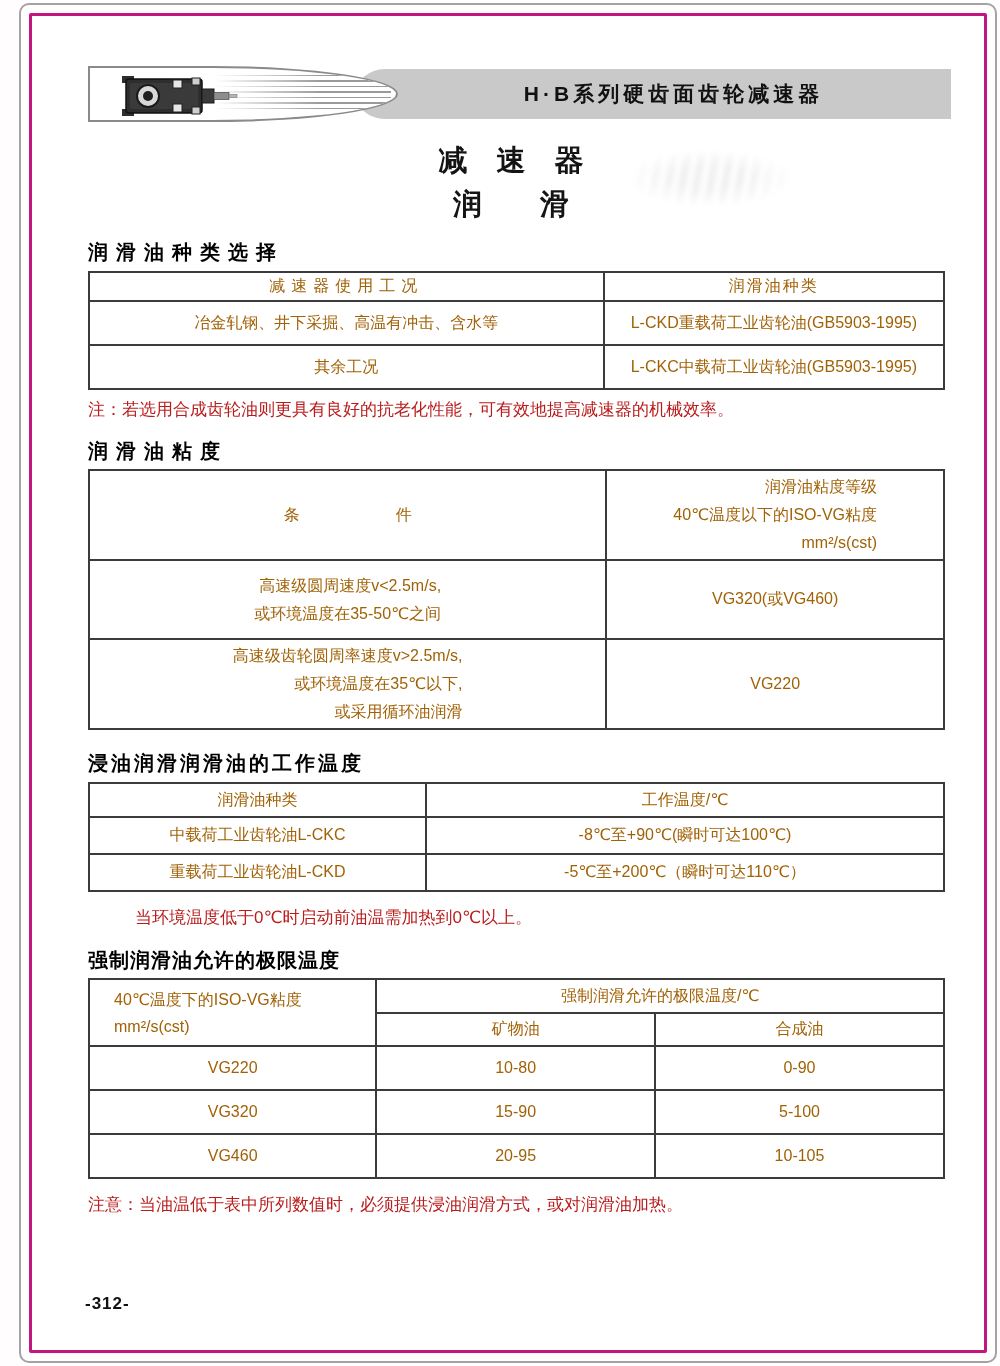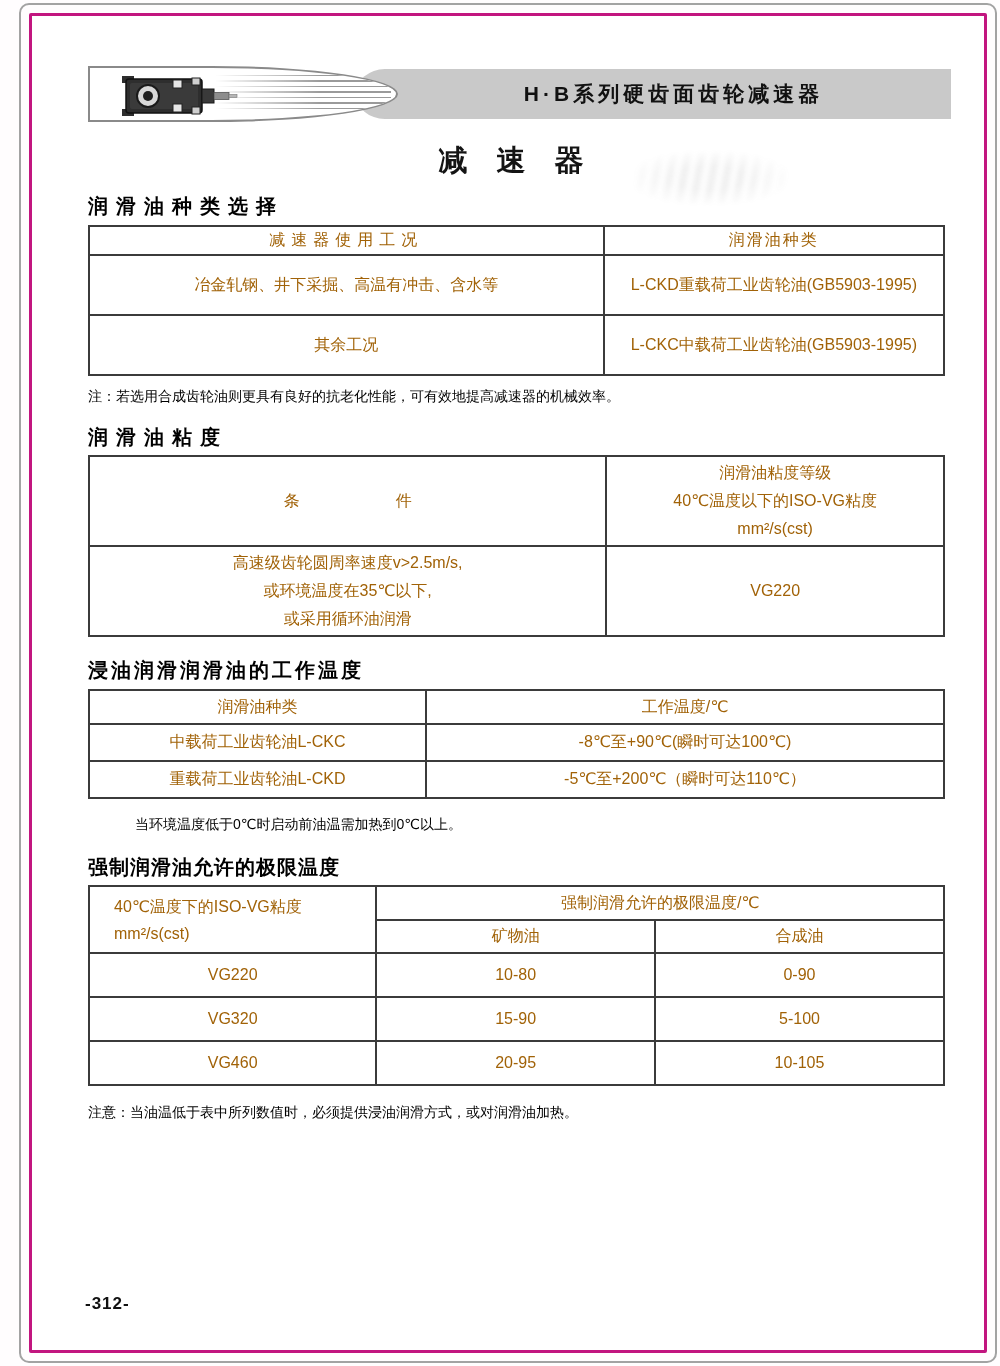--- a/index.html
+++ b/index.html
@@ -41,42 +41,42 @@
   .sh1 { letter-spacing:8px; margin-top:14px; }
   .sh2 { letter-spacing:8px; margin-top:18px; }
   .sh3 { letter-spacing:3px; margin-top:20px; }
   .sh4 { letter-spacing:1px; margin-top:16px; }
 
   table.tbl { border-collapse:collapse; width:857px; table-layout:fixed; }
   table.tbl td { border:2px solid #3b3b3b; text-align:center; vertical-align:middle;
                  font-size:16px; color:#a16207; padding:2px 6px; }
   .t1 { margin-top:6px; }
   .t1 .hdr td { height:29px; font-size:16px; }
-  .t1 .r td { height:60px; }
+  .t1 .r td { height:44px; }
   .ls6 { letter-spacing:6px; }
   .ls2 { letter-spacing:2px; }
 
   .t2 { margin-top:5px; }
   .t2 .hdr td { height:83px; }
   .t2 .r1 td { height:79px; }
   .t2 .r2 td { height:90px; }
-  .lines { display:inline-block; text-align:center; line-height:28px; }
+  .lines { display:inline-block; text-align:right; line-height:28px; }
 
   .t3 { margin-top:6px; }
   .t3 td { height:37px; }
   .t3 .hdr td { height:34px; }
 
   .t4 { margin-top:5px; }
   .t4 .h1 td { height:34px; }
   .t4 .h2 td { height:33px; }
   .t4 .r td { height:44px; }
   .t4 td.corner { text-align:left; padding-left:24px; }
   .t4 td.corner div { line-height:27px; font-size:16px; }
 
-  .note { font-size:14px; line-height:20px; margin-top:10px; color:#000000; }
+  .note { font-size:17px; line-height:20px; margin-top:10px; color:#b91c1c; }
   .note-indent { padding-left:47px; line-height:27px; margin-top:2px; }
   .n1 { margin-top:10px; }
   .n3 { margin-top:12px; }
   .n4 { margin-top:16px; }
 
   .page-number { position:absolute; left:85px; bottom:52px; font-size:17px; letter-spacing:1px; color:#111;font-weight:bold; }
 </style>
 </head>
 <body>
 
@@ -104,20 +104,21 @@
               <circle cx="32" cy="22" r="5" fill="#1f1f1f"></circle>
               <rect x="86" y="15" width="12" height="14" fill="#3a3a3a" stroke="#181818"></rect>
               <rect x="98" y="18.5" width="15" height="7" fill="#8d8d8d" stroke="#555" stroke-width="0.8"></rect>
               <rect x="113" y="20.5" width="8" height="3" fill="#b5b5b5" stroke="#777" stroke-width="0.6"></rect>
             </svg>
           </div>
         </div>
 
         <div class="doc-title">
           <div class="t1">减　速　器</div>
+          <div class="t2">润　　滑</div>
           <div class="bleed"></div>
         </div>
 
         <div class="sec-heading sh1">润滑油种类选择</div>
         <table class="tbl t1">
           <colgroup>
               <col style="width:60.2%">
               <col>
             </colgroup>
           <tbody>
@@ -147,20 +148,29 @@
             <tr class="hdr">
               <td>条　　　　　　件</td>
               <td>
                 <div class="lines">
                   <div>润滑油粘度等级</div>
                   <div>40℃温度以下的ISO-VG粘度</div>
                   <div>mm²/s(cst)</div>
                 </div>
               </td>
             </tr>
+            <tr class="r1">
+              <td>
+                <div class="lines">
+                  <div>高速级圆周速度v&lt;2.5m/s,</div>
+                  <div>或环境温度在35-50℃之间</div>
+                </div>
+              </td>
+              <td>VG320(或VG460)</td>
+            </tr>
             <tr class="r2">
               <td>
                 <div class="lines">
                   <div>高速级齿轮圆周率速度v&gt;2.5m/s,</div>
                   <div>或环境温度在35℃以下,</div>
                   <div>或采用循环油润滑</div>
                 </div>
               </td>
               <td>VG220</td>
             </tr>

